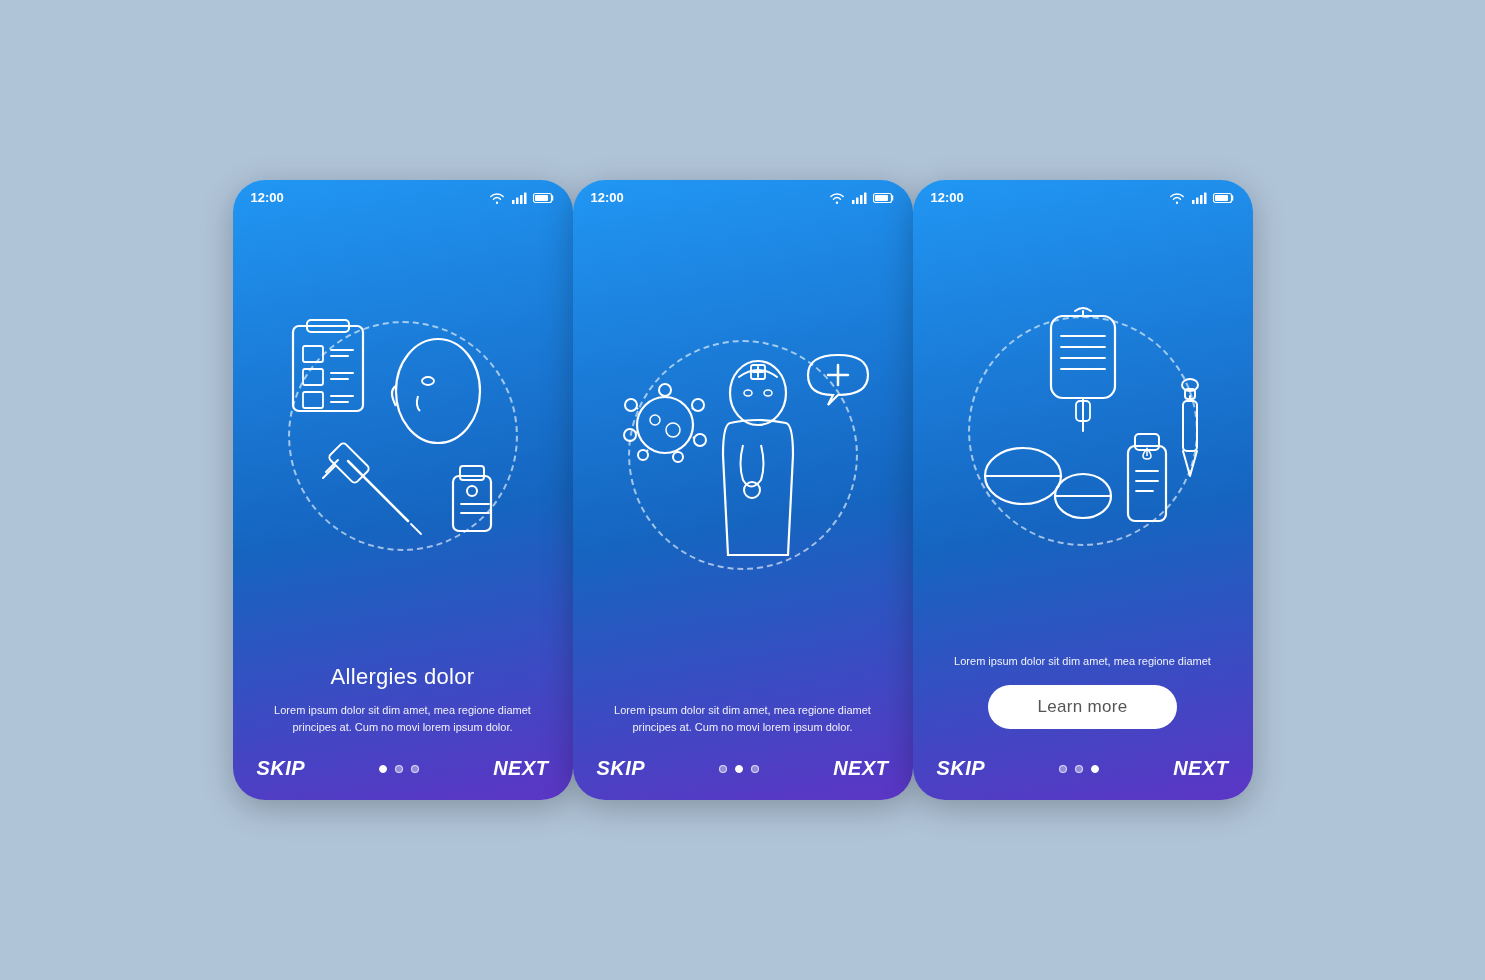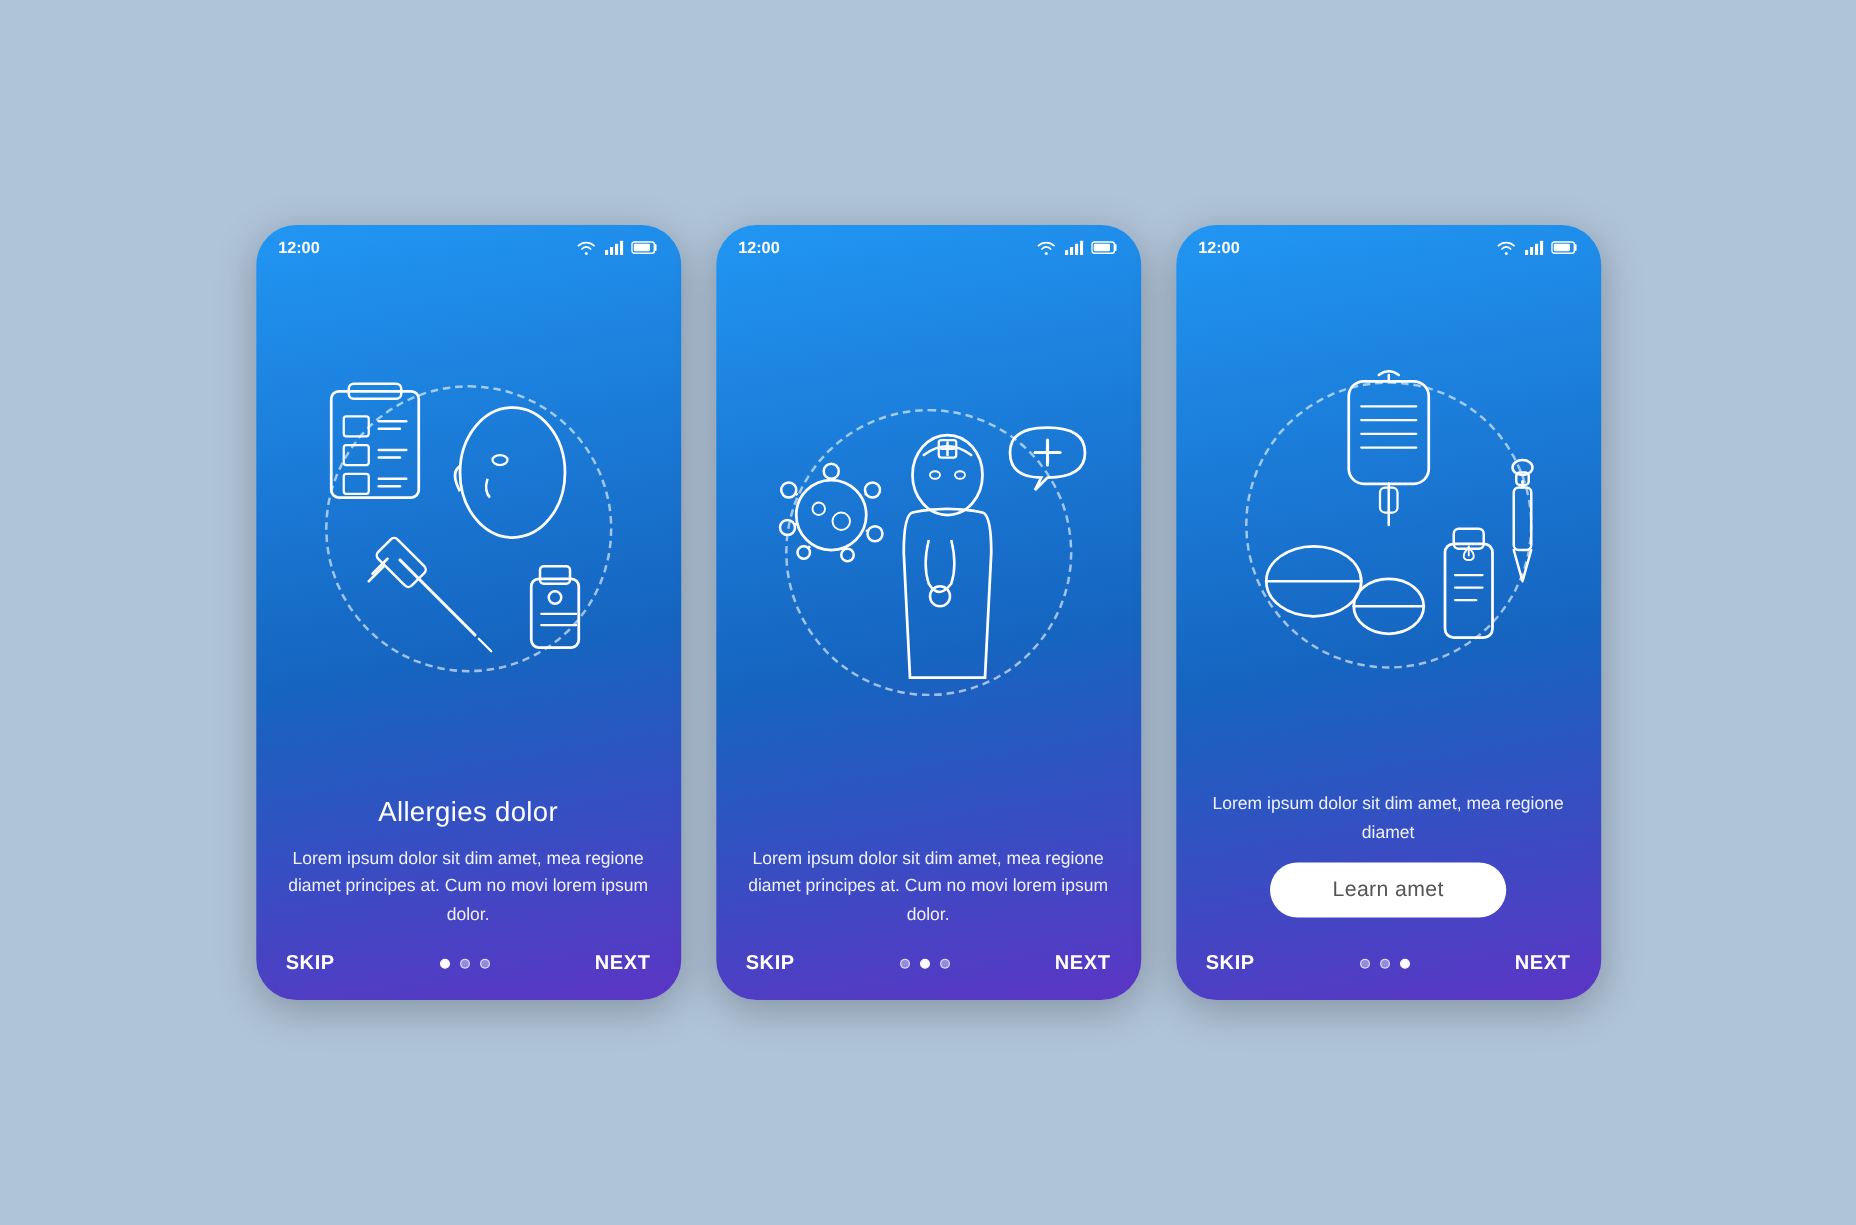--- a/index.html
+++ b/index.html
@@ -10,21 +10,20 @@
       background: #b0c4d8;
       display: flex;
       align-items: center;
       justify-content: center;
       font-family: 'Segoe UI', Arial, sans-serif;
       overflow: hidden;
     }
 
     .screens-container {
       display: flex;
-      gap: 28px;
       align-items: center;
       justify-content: center;
     }
 
     .phone-screen {
       width: 340px;
       height: 620px;
       border-radius: 32px;
       overflow: hidden;
       display: flex;
@@ -93,21 +92,21 @@
     }
 
     .screen-title {
       font-size: 22px;
       font-weight: 400;
       margin-bottom: 12px;
       letter-spacing: 0.3px;
     }
 
     .screen-desc {
-      font-size: 14px;
+      font-size: 11px;
       line-height: 1.6;
       opacity: 0.92;
       font-weight: 300;
     }
 
     .learn-more-btn {
       display: block;
       margin: 14px auto 8px auto;
       background: white;
       color: #555;
@@ -122,25 +121,26 @@
 
     .nav-bar {
       display: flex;
       justify-content: space-between;
       align-items: center;
       padding: 12px 24px 20px 24px;
       color: white;
     }
 
     .nav-skip, .nav-next {
-      font-size: 16px;
+      font-size: 20px;
       font-weight: 600;
       letter-spacing: 0.5px;
       cursor: pointer;
       color: white;
+      font-style: italic;
     }
 
     .dots {
       display: flex;
       gap: 8px;
       align-items: center;
     }
 
     .dot {
       width: 8px;
@@ -390,21 +390,21 @@
         <path d="M240 150 L247 175 L254 150" stroke="white" stroke-width="2" fill="none" stroke-linecap="round" stroke-linejoin="round"></path>
         <line x1="247" y1="95" x2="247" y2="100" stroke="white" stroke-width="2" stroke-linecap="round"></line>
         <rect x="242" y="88" width="10" height="10" rx="3" stroke="white" stroke-width="2" fill="none"></rect>
 
         <ellipse cx="247" cy="84" rx="8" ry="6" stroke="white" stroke-width="2" fill="none"></ellipse>
       </svg>
     </div>
 
     <div class="text-area">
       <div class="screen-desc">Lorem ipsum dolor sit dim amet, mea regione diamet</div>
-      <button class="learn-more-btn">Learn amet</button>
+      <button class="learn-more-btn">Learn more</button>
     </div>
 
     <div class="nav-bar">
       <span class="nav-skip">SKIP</span>
       <div class="dots">
         <div class="dot"></div>
         <div class="dot"></div>
         <div class="dot active"></div>
       </div>
       <span class="nav-next">NEXT</span>

